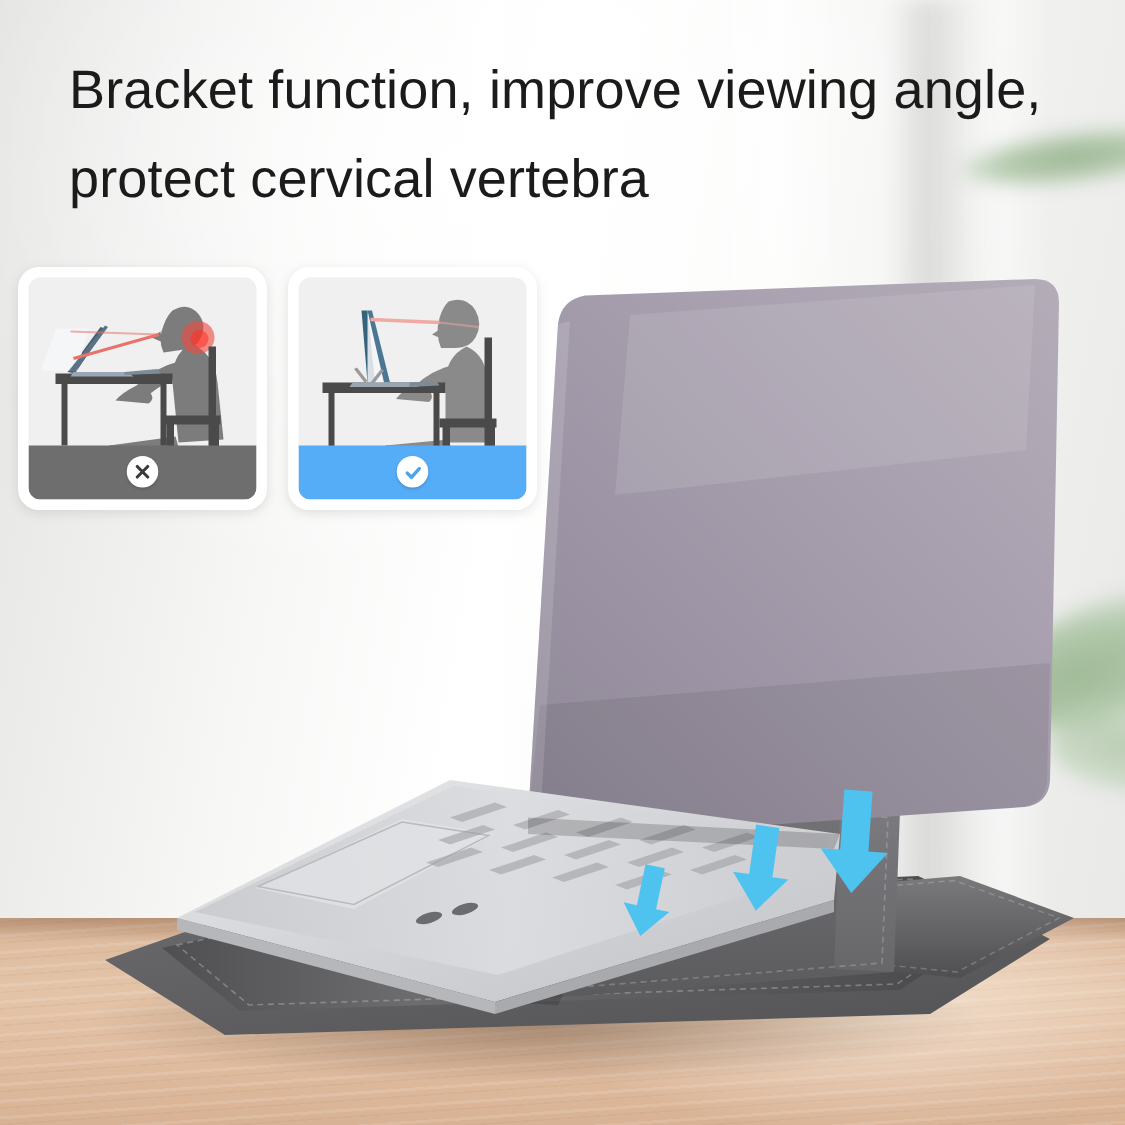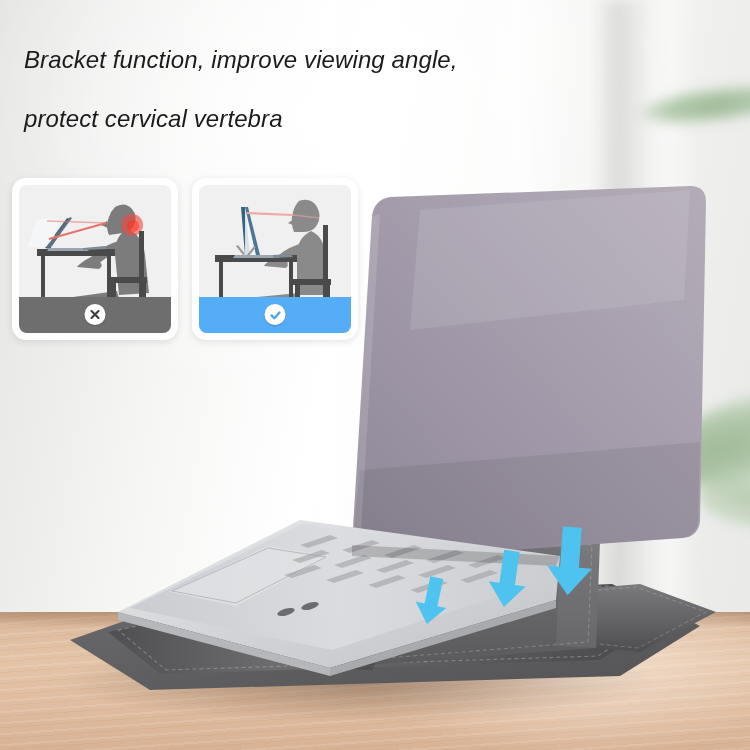--- a/index.html
+++ b/index.html
@@ -73,24 +73,23 @@
     position:absolute;left:0;top:0;width:750px;height:16px;
     background:linear-gradient(180deg,rgba(140,103,72,.35) 0%,rgba(140,103,72,0) 100%);
   }
   .desk-light{
     position:absolute;left:330px;top:0;width:420px;height:138px;
     background:radial-gradient(ellipse 300px 120px at 60% 40%,rgba(255,246,236,.55) 0%,rgba(255,255,255,0) 75%);
   }
 
   
   .headline{
-    position:absolute;left:24px;top:30px;width:690px;
-    color:#1b1b1b;font-size:24px;line-height:59px;letter-spacing:.1px;
+    position:absolute;left:46px;top:30px;width:690px;
+    color:#1b1b1b;font-size:36px;line-height:59px;letter-spacing:.1px;
     white-space:pre-line;
-    font-style:italic;
   }
 
   
   .panel{
     position:absolute;top:178px;width:166px;height:162px;
     background:#ffffff;border-radius:14px;
     box-shadow:0 2px 7px rgba(120,120,120,.20);
     overflow:hidden;
   }
   .panel-left{left:12px;}

